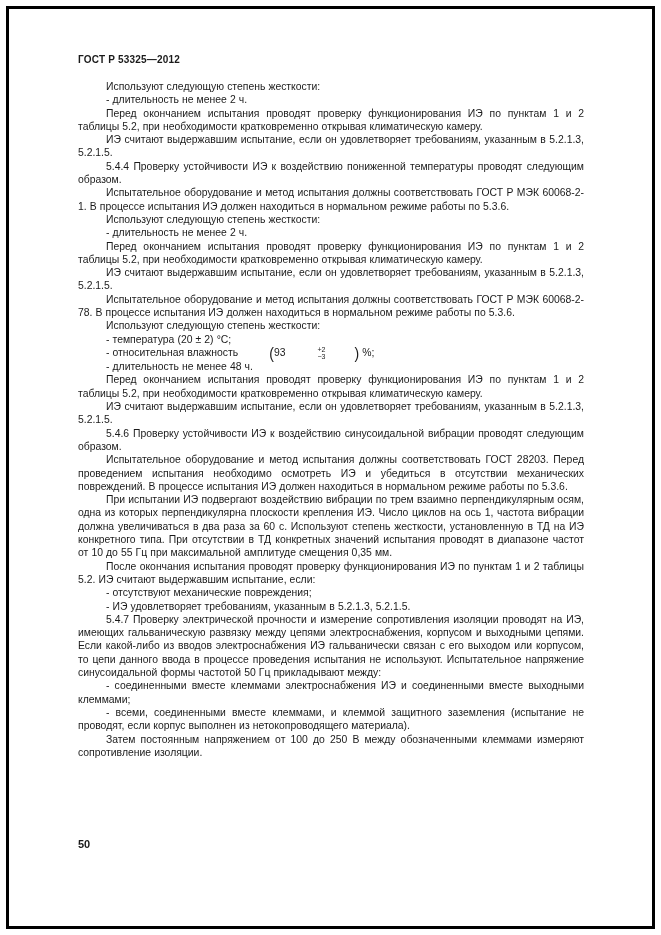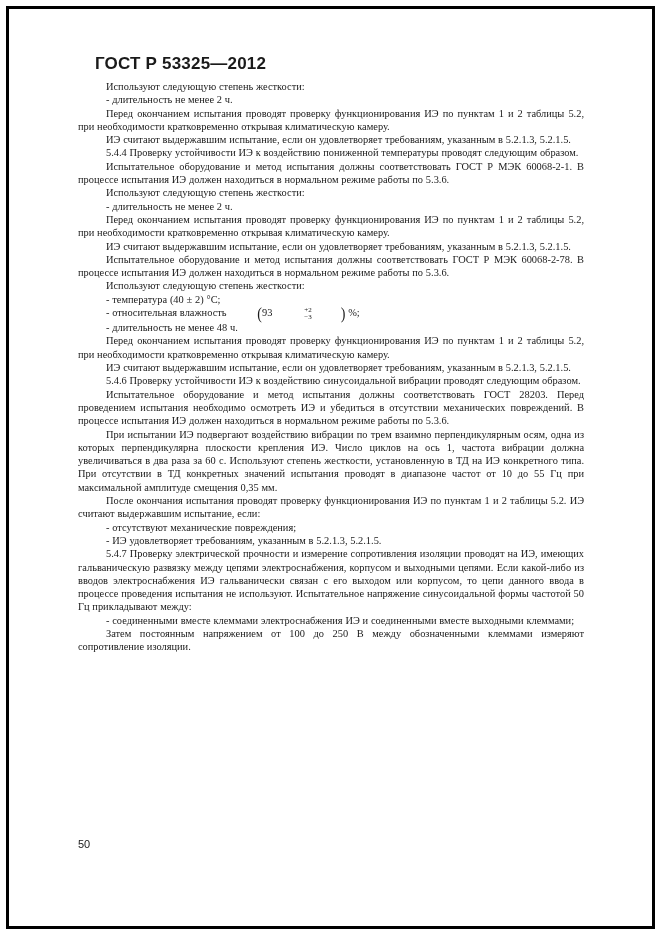--- a/index.html
+++ b/index.html
@@ -19,34 +19,33 @@
     position: absolute;
     left: 6px;
     top: 6px;
     right: 6px;
     bottom: 6px;
     border: 3px solid #000000;
     pointer-events: none;
   }
   .page-header {
     position: absolute;
-    left: 95px;
+    left: 78px;
     top: 54px;
-    font-size: 17px;
+    font-size: 10px;
     font-weight: bold;
     letter-spacing: 0.2px;
   }
   .doc-body {
     position: absolute;
     left: 78px;
     top: 80px;
     width: 506px;
     height: 756px;
     overflow: hidden;
-    font-family: Liberation Serif, serif;
   }
   .para {
     margin: 0;
     font-size: 10.4px;
     line-height: 13.3px;
     text-align: justify;
     text-indent: 28px;
     word-spacing: 0.2px;
   }
   .bigparen {
@@ -64,20 +63,21 @@
     margin: 0 1px;
   }
   .supsub .s {
     display: block;
   }
   .page-number {
     position: absolute;
     left: 78px;
     top: 838px;
     font-size: 11px;
+    font-weight: bold;
   }
 </style>
 </head>
 <body>
 
 <div class="scan-frame"></div>
 
 <div class="page-header">ГОСТ Р 53325—2012</div>
 
 <div class="doc-body">
@@ -86,29 +86,30 @@
     <p class="para">Перед окончанием испытания проводят проверку функционирования ИЭ по пунктам 1 и 2 таблицы 5.2, при необходимости кратковременно открывая климатическую камеру.</p>
     <p class="para">ИЭ считают выдержавшим испытание, если он удовлетворяет требованиям, указанным в 5.2.1.3, 5.2.1.5.</p>
     <p class="para">5.4.4 Проверку устойчивости ИЭ к воздействию пониженной температуры проводят следующим образом.</p>
     <p class="para">Испытательное оборудование и метод испытания должны соответствовать ГОСТ Р МЭК 60068-2-1. В процессе испытания ИЭ должен находиться в нормальном режиме работы по 5.3.6.</p>
     <p class="para">Используют следующую степень жесткости:</p>
     <p class="para">- длительность не менее 2 ч.</p>
     <p class="para">Перед окончанием испытания проводят проверку функционирования ИЭ по пунктам 1 и 2 таблицы 5.2, при необходимости кратковременно открывая климатическую камеру.</p>
     <p class="para">ИЭ считают выдержавшим испытание, если он удовлетворяет требованиям, указанным в 5.2.1.3, 5.2.1.5.</p>
     <p class="para">Испытательное оборудование и метод испытания должны соответствовать ГОСТ Р МЭК 60068-2-78. В процессе испытания ИЭ должен находиться в нормальном режиме работы по 5.3.6.</p>
     <p class="para">Используют следующую степень жесткости:</p>
-    <p class="para">- температура (40 ± 2) °С;</p>
+    <p class="para">- температура (20 ± 2) °С;</p>
     <p class="para">- относительная влажность <span class="bigparen">(</span>93 <span class="supsub"><span class="s">+2</span><span class="s">−3</span></span><span class="bigparen">)</span> %;</p>
     <p class="para">- длительность не менее 48 ч.</p>
     <p class="para">Перед окончанием испытания проводят проверку функционирования ИЭ по пунктам 1 и 2 таблицы 5.2, при необходимости кратковременно открывая климатическую камеру.</p>
     <p class="para">ИЭ считают выдержавшим испытание, если он удовлетворяет требованиям, указанным в 5.2.1.3, 5.2.1.5.</p>
     <p class="para">5.4.6 Проверку устойчивости ИЭ к воздействию синусоидальной вибрации проводят следующим образом.</p>
     <p class="para">Испытательное оборудование и метод испытания должны соответствовать ГОСТ 28203. Перед проведением испытания необходимо осмотреть ИЭ и убедиться в отсутствии механических повреждений. В процессе испытания ИЭ должен находиться в нормальном режиме работы по 5.3.6.</p>
     <p class="para">При испытании ИЭ подвергают воздействию вибрации по трем взаимно перпендикулярным осям, одна из которых перпендикулярна плоскости крепления ИЭ. Число циклов на ось 1, частота вибрации должна увеличиваться в два раза за 60 с. Используют степень жесткости, установленную в ТД на ИЭ конкретного типа. При отсутствии в ТД конкретных значений испытания проводят в диапазоне частот от 10 до 55 Гц при максимальной амплитуде смещения 0,35 мм.</p>
     <p class="para">После окончания испытания проводят проверку функционирования ИЭ по пунктам 1 и 2 таблицы 5.2. ИЭ считают выдержавшим испытание, если:</p>
     <p class="para">- отсутствуют механические повреждения;</p>
     <p class="para">- ИЭ удовлетворяет требованиям, указанным в 5.2.1.3, 5.2.1.5.</p>
     <p class="para">5.4.7 Проверку электрической прочности и измерение сопротивления изоляции проводят на ИЭ, имеющих гальваническую развязку между цепями электроснабжения, корпусом и выходными цепями. Если какой-либо из вводов электроснабжения ИЭ гальванически связан с его выходом или корпусом, то цепи данного ввода в процессе проведения испытания не используют. Испытательное напряжение синусоидальной формы частотой 50 Гц прикладывают между:</p>
     <p class="para">- соединенными вместе клеммами электроснабжения ИЭ и соединенными вместе выходными клеммами;</p>
+    <p class="para">- всеми, соединенными вместе клеммами, и клеммой защитного заземления (испытание не проводят, если корпус выполнен из нетокопроводящего материала).</p>
     <p class="para">Затем постоянным напряжением от 100 до 250 В между обозначенными клеммами измеряют сопротивление изоляции.</p>
   </div>
 
 <div class="page-number">50</div>
 
 </body></html>

